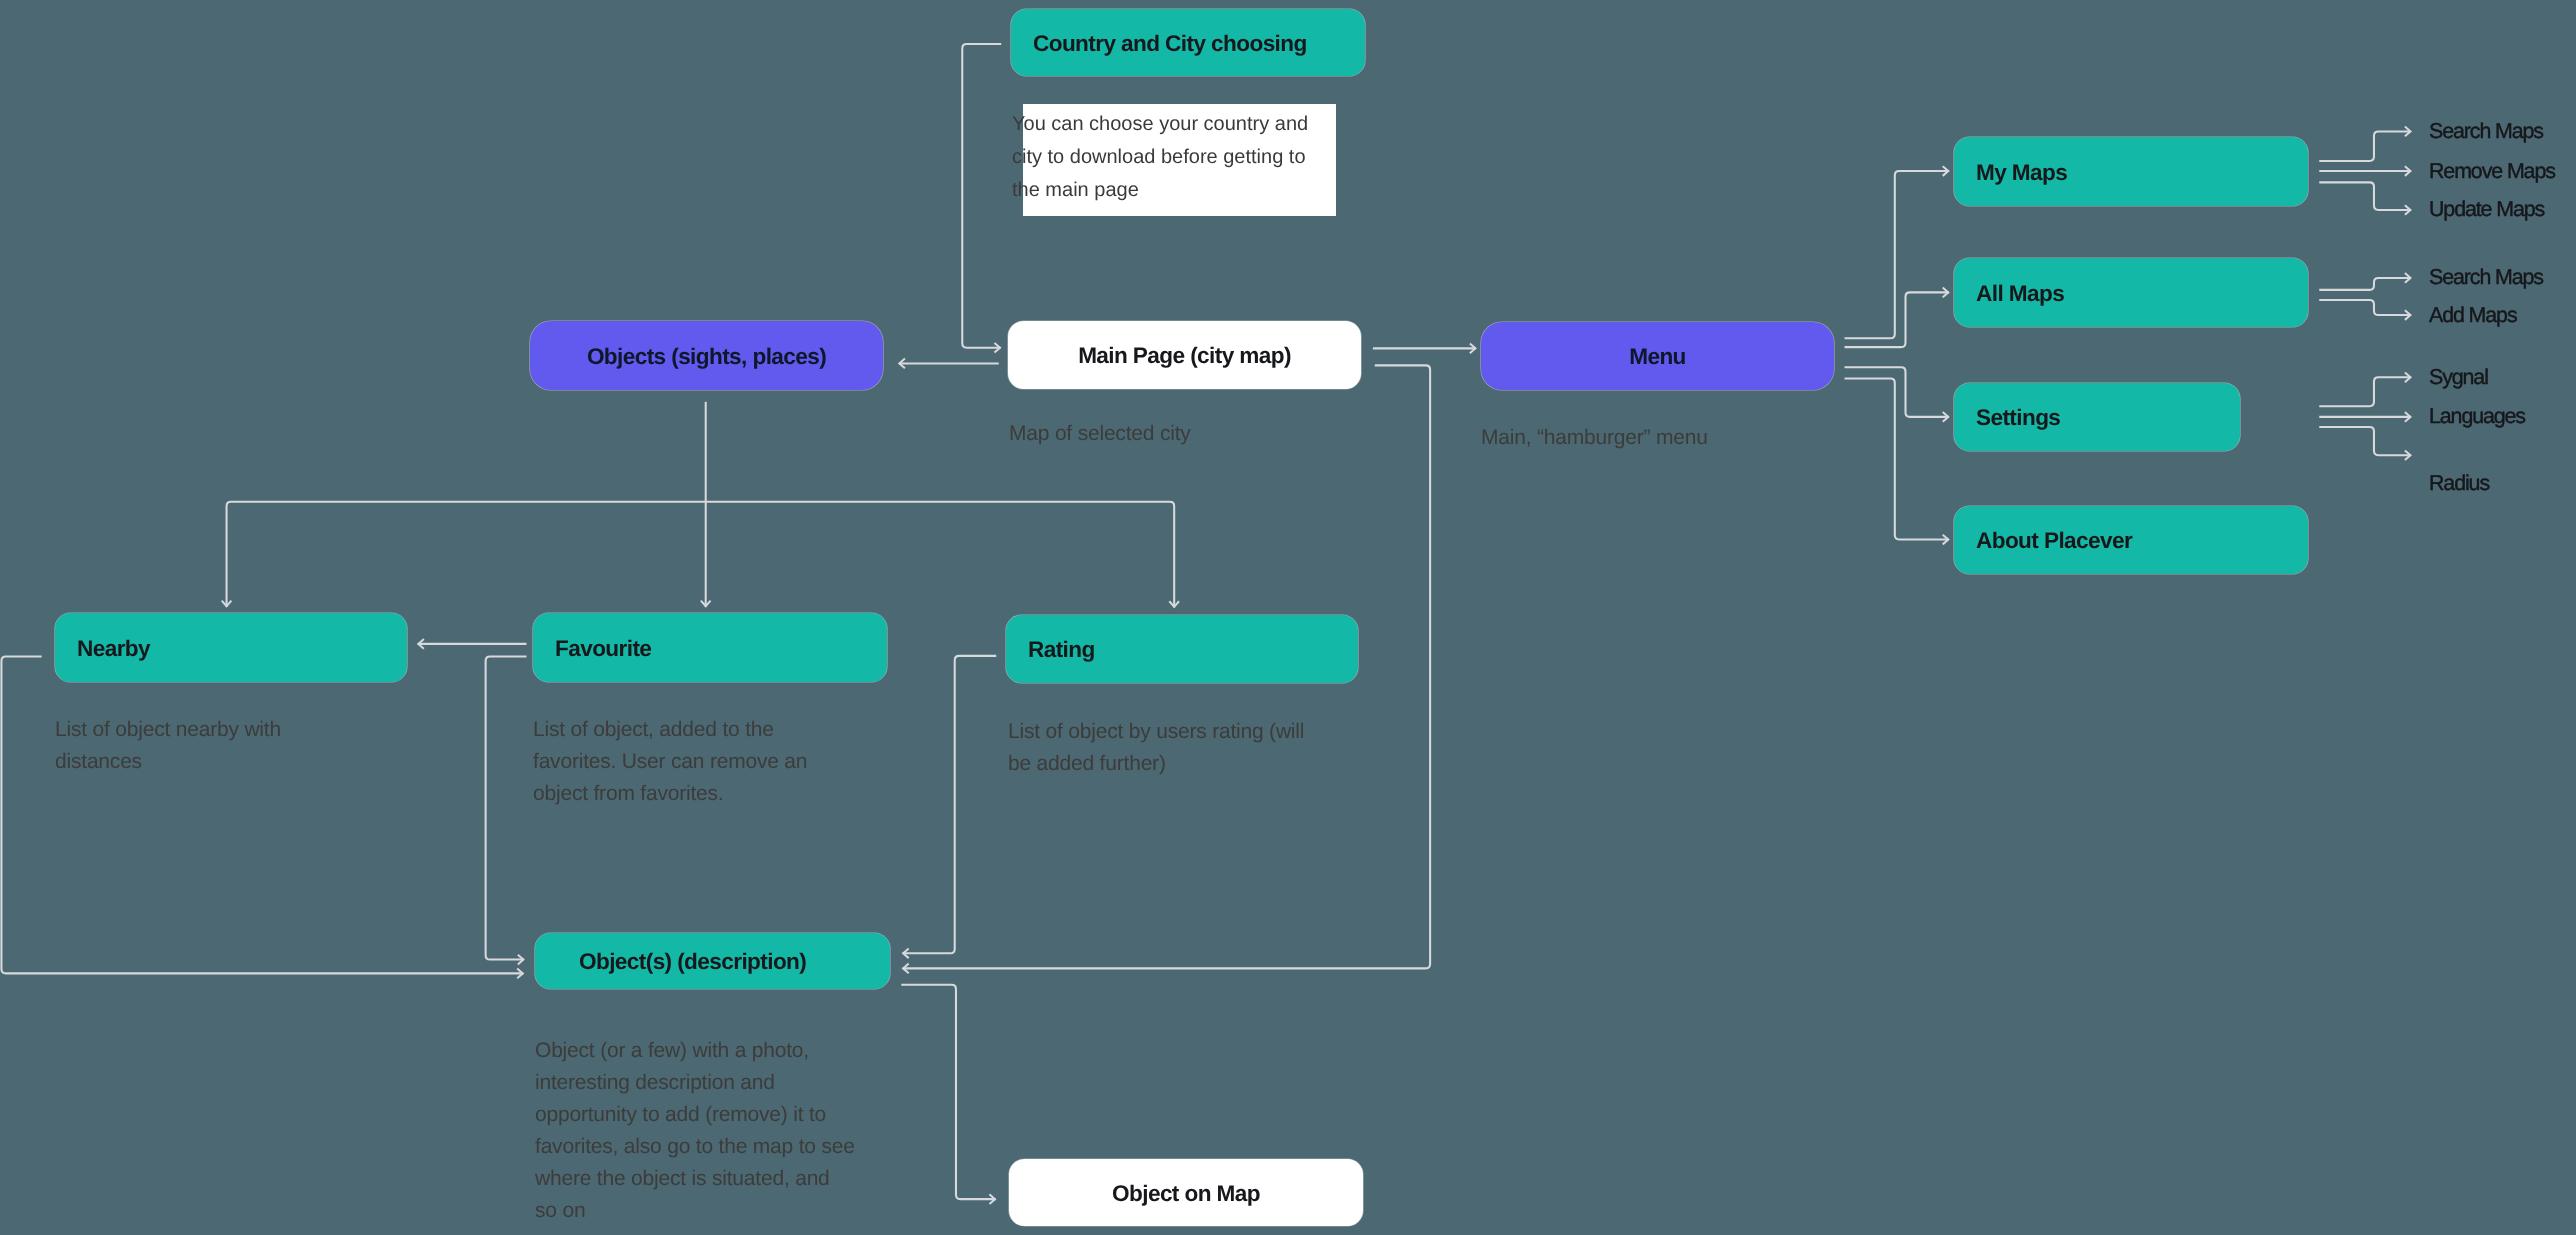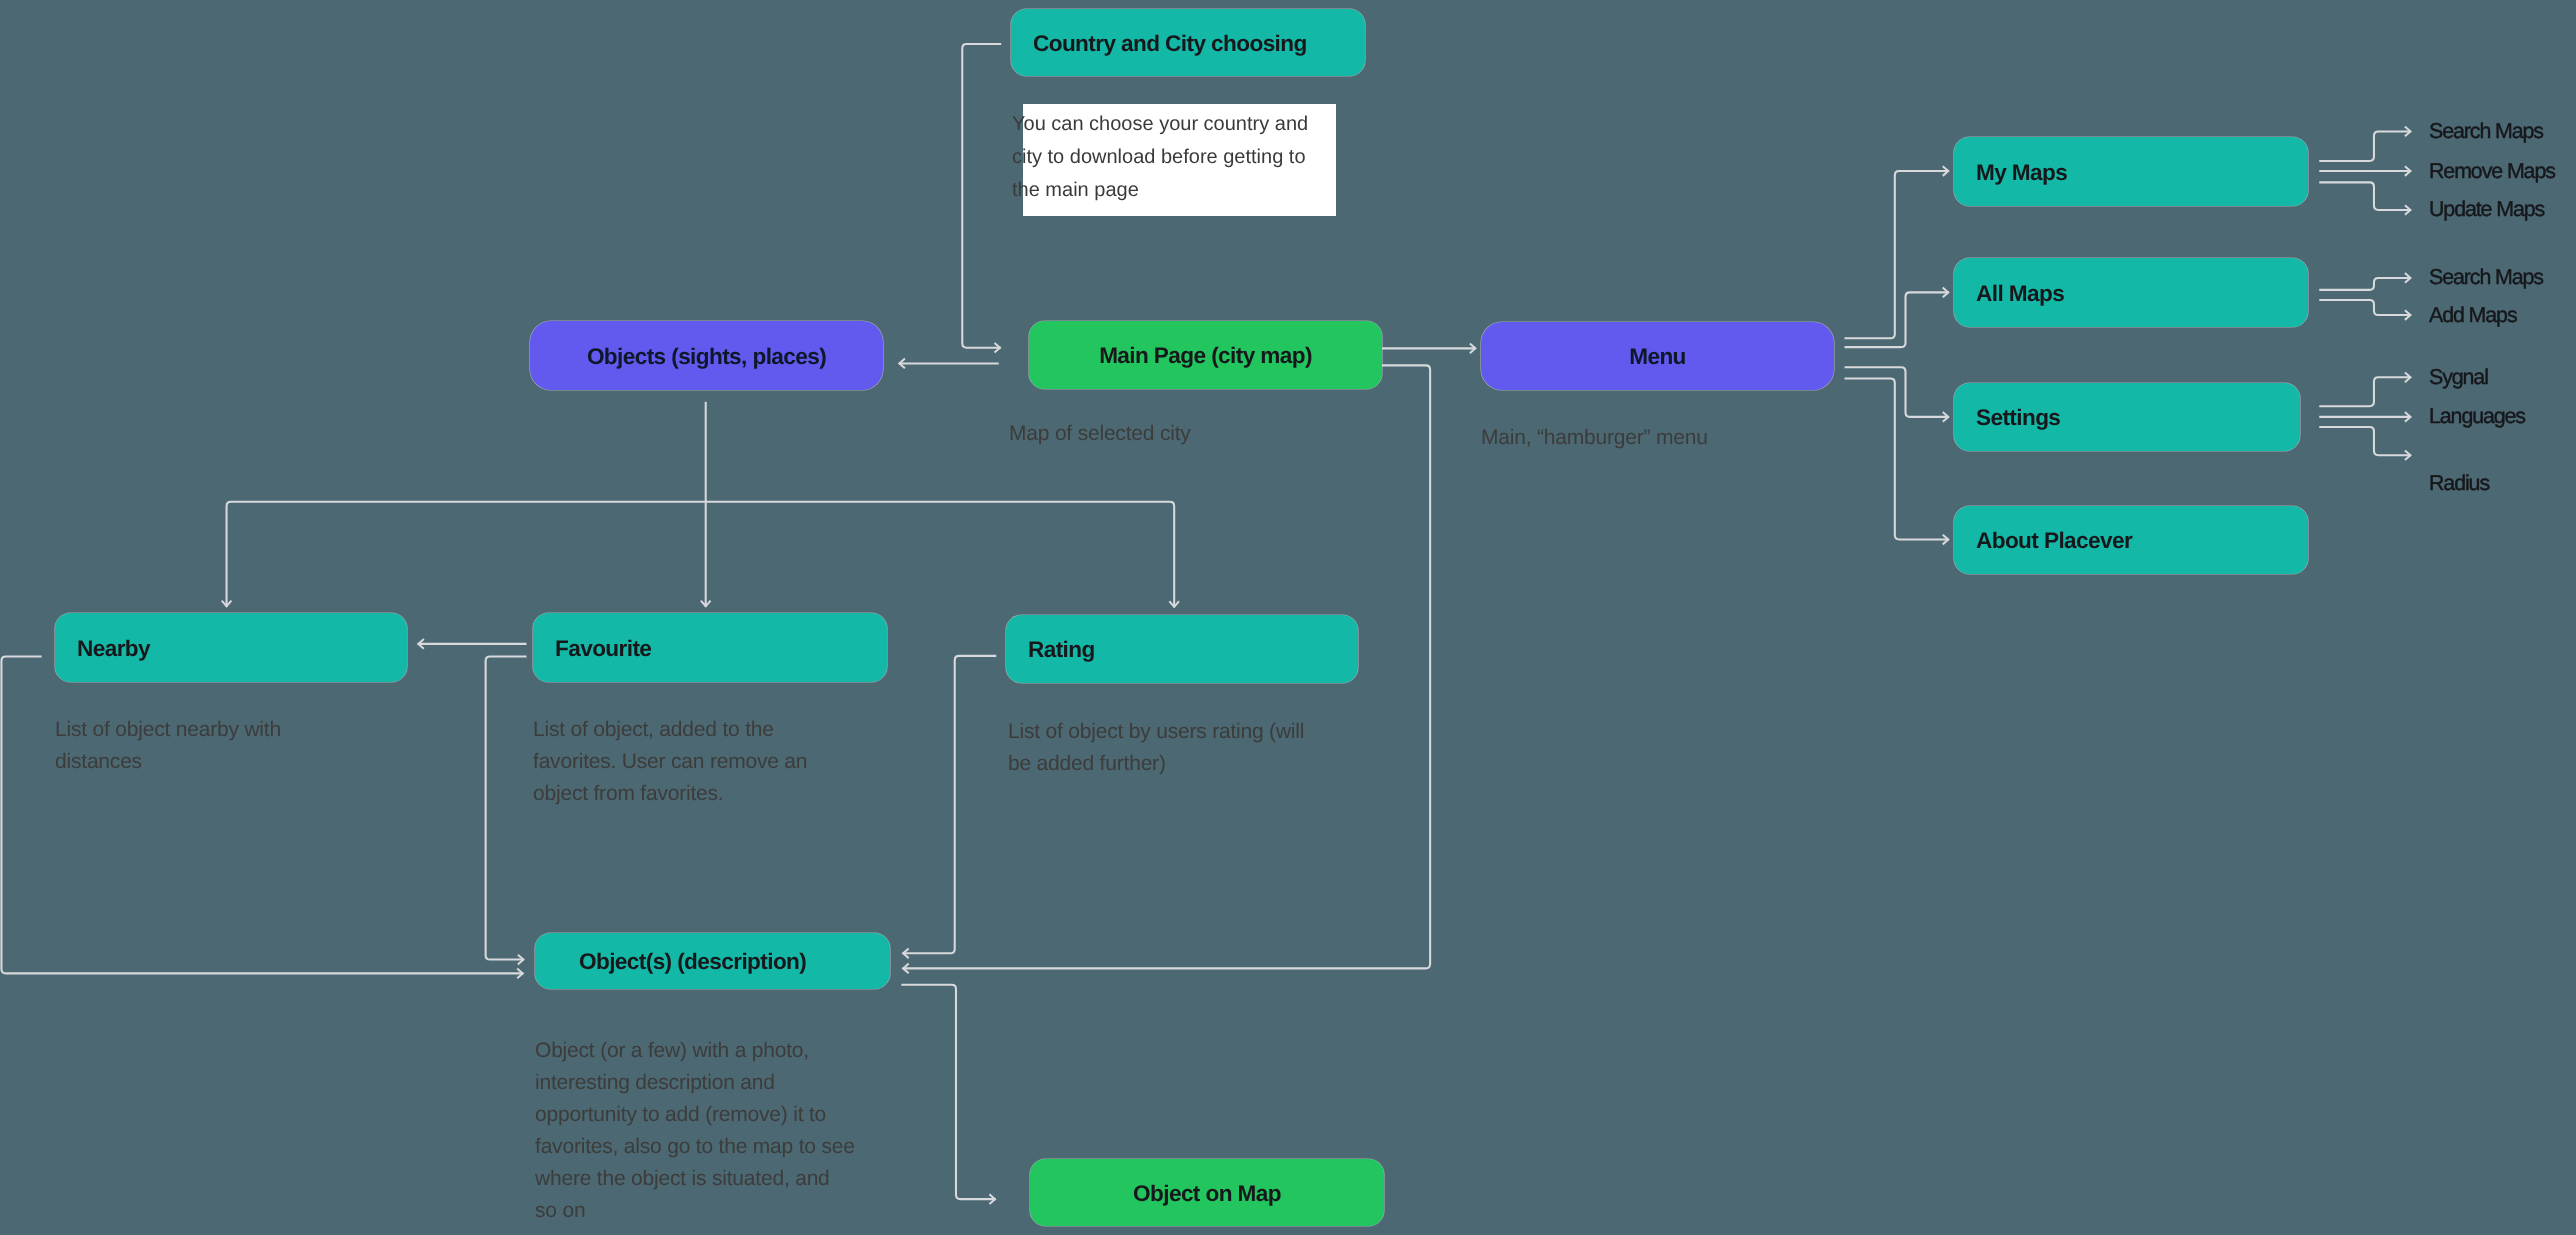--- a/index.html
+++ b/index.html
@@ -14,21 +14,21 @@
   #canvas{position:absolute;left:0;top:0;width:2576px;height:1235px;}
   svg.links{position:absolute;left:0;top:0;width:2576px;height:1235px;}
   .node{
     position:absolute;box-sizing:border-box;border-radius:15.7px;
     display:flex;align-items:center;
     font-size:22.6px;font-weight:bold;letter-spacing:-0.6px;
     box-shadow:0 0 0 0.6px rgba(232,228,230,0.55);
   }
   .node.grey{background:#14b8a6;color:#17181C;}
   .node.purple{background:#6259EE;color:#0f172a;border-radius:21px;}
-  .node.yellow{background:#22c55e;color:#17181C;margin-left:21px;}
+  .node.yellow{background:#ffffff;color:#17181C;}
   .node.left{justify-content:flex-start;padding-left:22px;}
   .node span{display:block;position:relative;top:1.3px;}
   .node.center{justify-content:center;}
   .leaf{
     position:absolute;font-size:21.4px;color:#16171B;
     letter-spacing:-1.1px;white-space:nowrap;transform:translateY(-50%);
     -webkit-text-stroke:0.4px #16171B;
   }
   .caption{
     position:absolute;color:#3C3C3B;
@@ -89,21 +89,21 @@
     </div>
   <div class="node purple center" style="left:1481px;top:322px;width:353px;height:68px;">
       <span>Menu</span>
     </div>
   <div class="node grey left" style="left:1954px;top:137px;width:354px;height:69px;">
       <span>My Maps</span>
     </div>
   <div class="node grey left" style="left:1954px;top:258px;width:354px;height:69px;">
       <span>All Maps</span>
     </div>
-  <div class="node grey left" style="left:1954px;top:383px;width:346px;height:68px;">
+  <div class="node grey left" style="left:1954px;top:383px;width:286px;height:68px;">
       <span>Settings</span>
     </div>
   <div class="node grey left" style="left:1954px;top:506px;width:354px;height:68px;">
       <span>About Placever</span>
     </div>
   <div class="node grey left" style="left:55px;top:613px;width:352px;height:69px;">
       <span>Nearby</span>
     </div>
   <div class="node grey left" style="left:533px;top:613px;width:354px;height:69px;">
       <span>Favourite</span>

